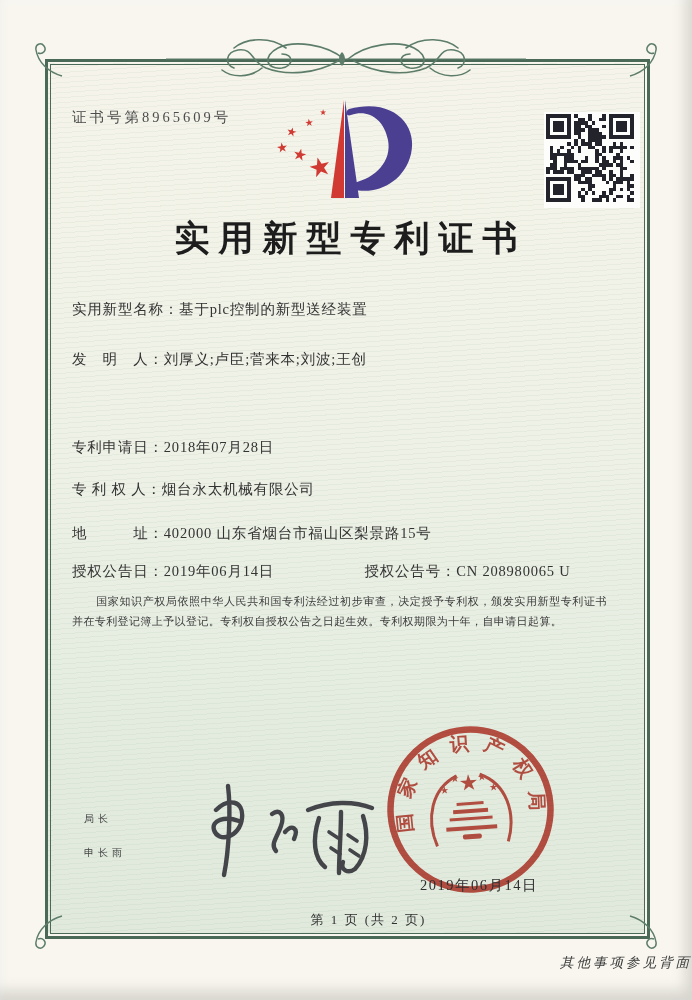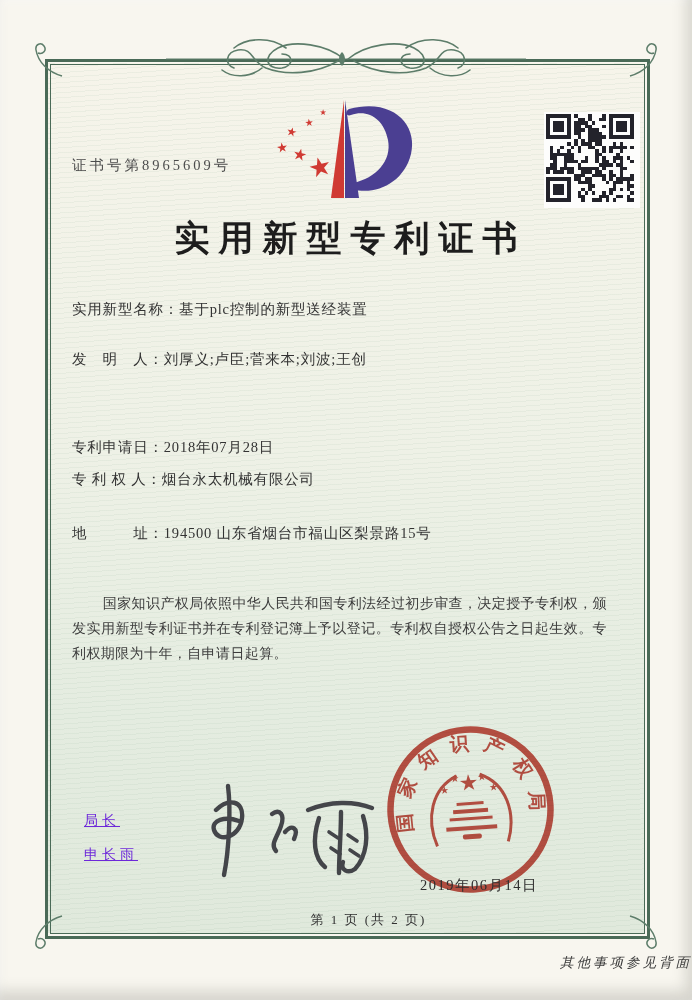--- a/index.html
+++ b/index.html
@@ -10,31 +10,31 @@
   
   .panel-bg{position:absolute;left:48px;top:63px;width:596px;height:870px;
         background:
          repeating-linear-gradient(176deg, rgba(140,175,150,.10) 0 1px, rgba(0,0,0,0) 1px 5px),
          linear-gradient(180deg,#f6f4ea 0%,#eef1e6 45%,#e4ecE0 75%,#e0e9dc 100%);}
   .border-outer{position:absolute;left:45px;top:59px;width:599px;height:874px;
         border:3px solid #4a6a57;}
   .border-inner{position:absolute;inset:2px;border:1px solid #4a6a57;}
   .flourish{position:absolute;left:166px;top:36px;width:360px;height:46px;color:#5d7d6a;}
   .corner{position:absolute;width:38px;height:38px;color:#5d7d6a;}
-  .cert-no{position:absolute;left:72px;top:108px;font-size:14.5px;letter-spacing:3px;color:#4c4c4c;margin-top:48px;}
+  .cert-no{position:absolute;left:72px;top:108px;font-size:14.5px;letter-spacing:3px;color:#4c4c4c;}
   .logo{position:absolute;left:264px;top:96px;width:162px;height:108px;}
   .qr{position:absolute;left:544px;top:112px;width:92px;height:92px;background:#fdfdfc;padding:2px;}
   .title{position:absolute;left:0;top:215px;width:100%;text-align:center;font-size:35px;
         font-weight:700;letter-spacing:9px;padding-left:9px;box-sizing:border-box;color:#1d1d1d;}
   .row{position:absolute;left:72px;width:560px;font-size:14.5px;letter-spacing:.8px;color:#333;white-space:nowrap;}
   .grant-part1{display:inline-block;width:288px;}
   .paras{position:absolute;left:72px;top:592px;width:550px;}
-  .paras p{margin:0 15px 3px 0;font-size:14px;line-height:1.78;text-align:justify;
+  .paras p{margin:0 15px 3px 0;font-size:11px;line-height:1.78;text-align:justify;
         text-indent:2.2em;letter-spacing:.4px;color:#3c3c3c;}
-  .officer{position:absolute;left:84px;font-size:14px;letter-spacing:4px;color:#6d28d9;text-decoration:underline;}
+  .officer{position:absolute;left:84px;font-size:10px;letter-spacing:4px;color:#404040;}
   .signature{position:absolute;left:188px;top:780px;width:205px;height:102px;}
   .seal{position:absolute;left:383px;top:722px;width:175px;height:175px;transform:rotate(-4deg);
         mix-blend-mode:multiply;opacity:.92;}
   .seal-date{position:absolute;left:420px;top:876px;font-size:14.5px;letter-spacing:1.5px;color:#2f2f2f;}
   .page-info{position:absolute;left:45px;top:911px;width:599px;text-align:center;
         font-size:13px;letter-spacing:2px;color:#333;margin-left:24px;}
   .back-note{position:absolute;left:0;top:954px;width:100%;text-align:right;
         font-size:13.5px;letter-spacing:3px;color:#3a3a3a;font-style:italic;}
 </style>
 </head>
@@ -319,25 +319,29 @@
 
   <div class="row" style="top:300px">
     <span>实用新型名称：</span><span>基于plc控制的新型送经装置</span>
   </div>
   <div class="row" style="top:350px">
     <span>发　明　人：</span><span>刘厚义;卢臣;菅来本;刘波;王创</span>
   </div>
   <div class="row" style="top:438px">
     <span>专利申请日：</span><span>2018年07月28日</span>
   </div>
-  <div class="row" style="top:470px">
+  <div class="row" style="top:480px">
     <span>专 利 权 人：</span><span>烟台永太机械有限公司</span>
   </div>
   <div class="row" style="top:524px">
-    <span>地　　　址：</span><span>194500 山东省烟台市福山区梨景路15号</span>
+    <span>地　　　址：</span><span>402000 山东省烟台市福山区梨景路15号</span>
+  </div>
+  <div class="row" style="top:562px">
+    <span class="grant-part1"><span>授权公告日：</span><span>2019年06月14日</span></span>
+    <span><span>授权公告号：</span><span>CN 208980065 U</span></span>
   </div>
 
   <div class="paras">
     <p>国家知识产权局依照中华人民共和国专利法经过初步审查，决定授予专利权，颁发实用新型专利证书并在专利登记簿上予以登记。专利权自授权公告之日起生效。专利权期限为十年，自申请日起算。</p>
   </div>
 
   <div class="officer" style="top:812px">局长</div>
   <div class="officer" style="top:846px">申长雨</div>
 
   <svg class="signature" viewBox="0 0 205 102">

